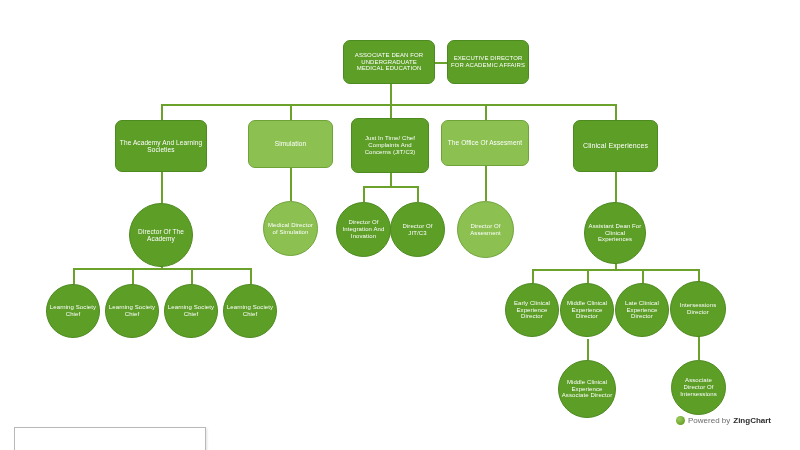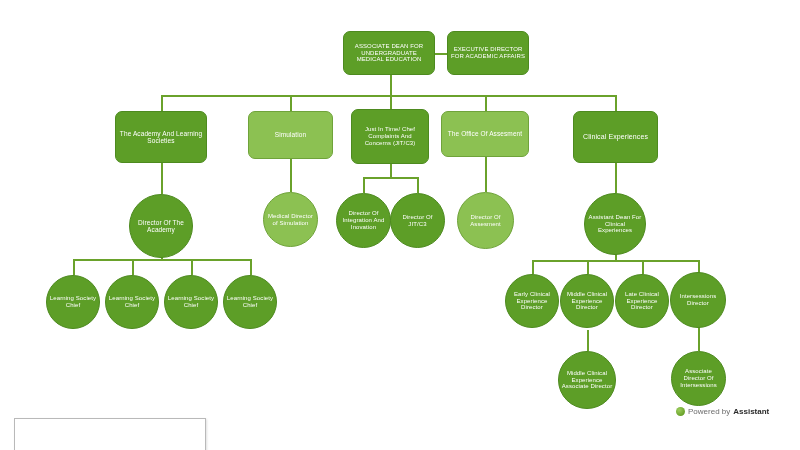--- a/index.html
+++ b/index.html
@@ -1,21 +1,21 @@
 <!DOCTYPE html>
 <html><head>
 <meta charset="utf-8">
 <style>
   html,body{margin:0;padding:0;background:#ffffff;}
   body{
     width:800px;height:450px;position:relative;overflow:hidden;
     font-family:"Liberation Sans", sans-serif;
     -webkit-font-smoothing:antialiased;
   }
-  #stage{position:absolute;left:0;top:4px;width:800px;height:326px;}
+  #stage{position:absolute;left:0;top:13px;width:800px;height:326px;}
 
   
   .ln{position:absolute;background:#6aa22b;}
   .ln.v{width:2px;}
   .ln.h{height:2px;}
 
   
   .node{
     position:absolute;
     display:flex;align-items:center;justify-content:center;
@@ -187,16 +187,16 @@
   </div>
   <div class="node circ dark t6" style="left:671px;top:347px;width:55px;height:55px;">
     <span>Associate Director Of Intersessions</span>
   </div>
 
   <div id="legend-box"></div>
 
   <div id="credits">
     <span class="logo"></span>
     <span class="pw">Powered by</span>
-    <span class="zc">Assistant</span>
+    <span class="zc">ZingChart</span>
   </div>
 
 </div>
 
 </body></html>

